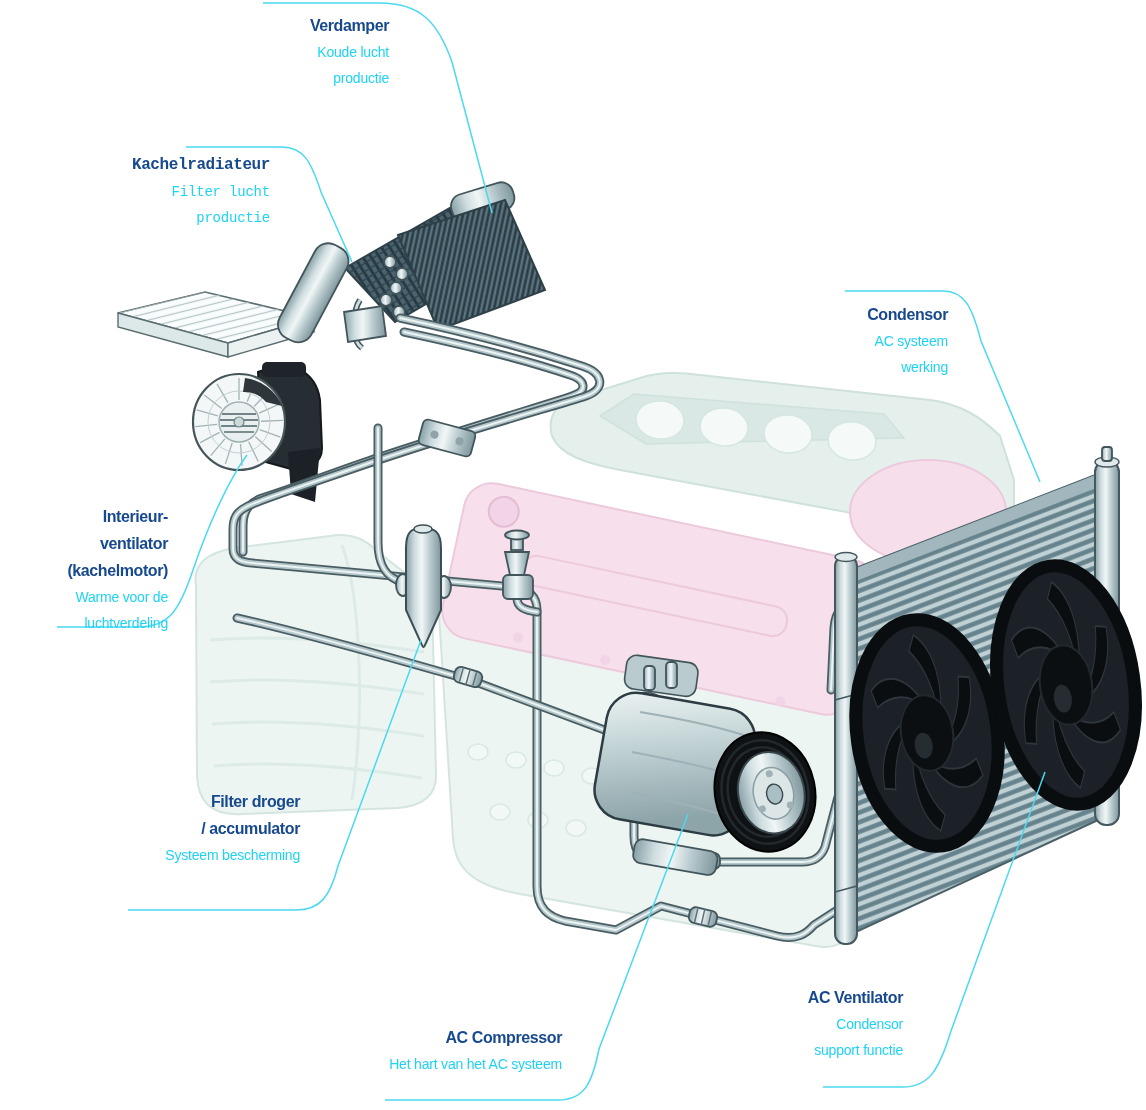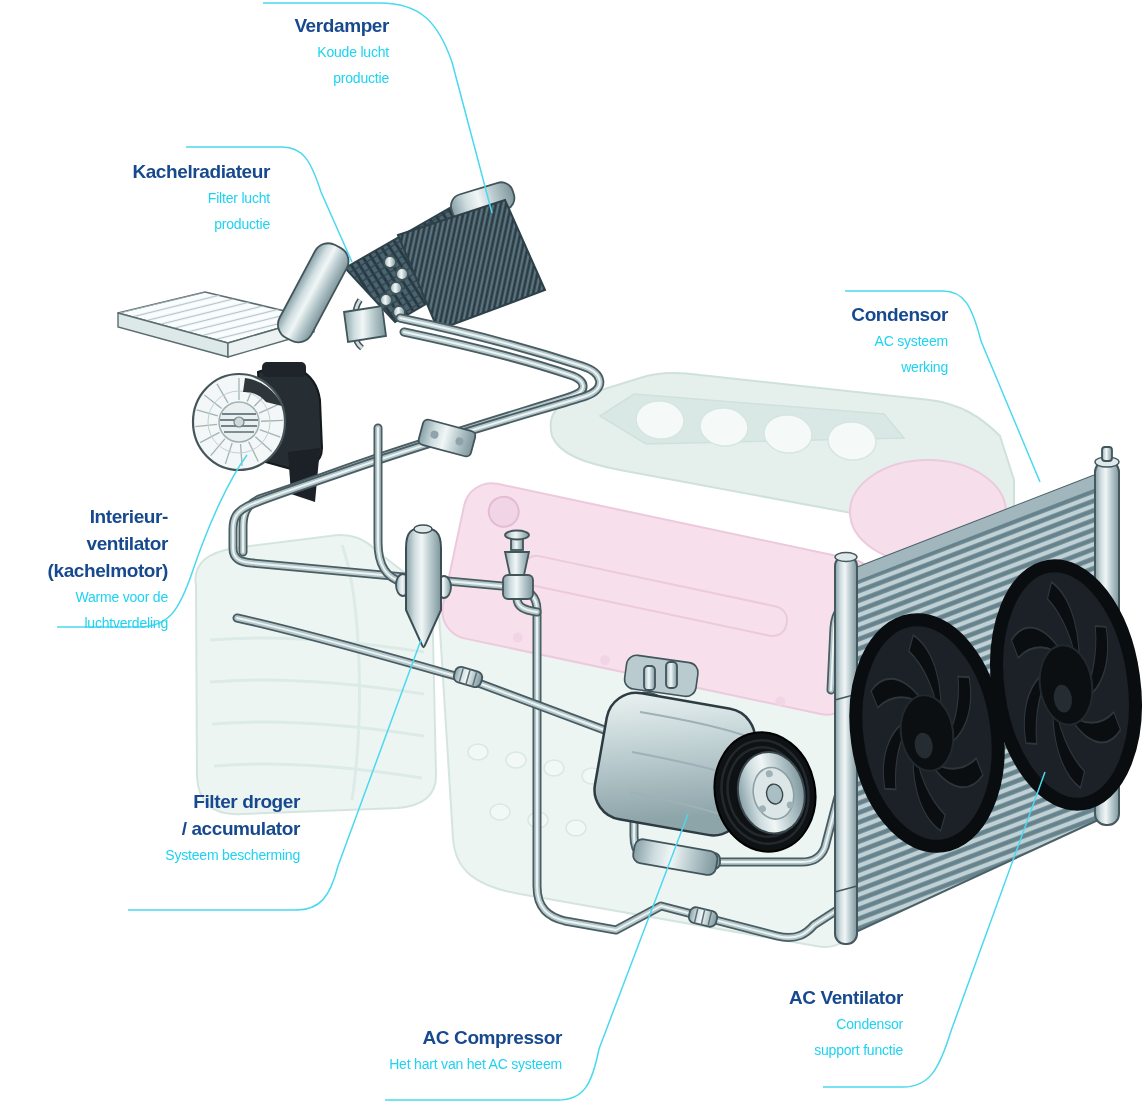--- a/index.html
+++ b/index.html
@@ -1,20 +1,20 @@
 <!DOCTYPE html>
 <html><head>
 <meta charset="utf-8">
 <style>
   html,body{margin:0;padding:0;background:#ffffff;}
   #stage{position:relative;width:1146px;height:1110px;background:#ffffff;overflow:hidden;
          font-family:"Liberation Sans",sans-serif;}
   #art{position:absolute;left:0;top:0;}
   .label{position:absolute;text-align:right;white-space:nowrap;}
-  .label .h{font-weight:bold;font-size:19px;line-height:27px;color:var(--blue,#17498f);letter-spacing:-0.4px;}
+  .label .h{font-weight:bold;font-size:16px;line-height:27px;color:var(--blue,#17498f);letter-spacing:-0.4px;}
   .label .s{font-weight:normal;font-size:14px;line-height:26px;color:var(--cyan,#1ed3f2);letter-spacing:-0.2px;}
   
   .po{fill:none;stroke:#4a5d63;stroke-width:9;stroke-linecap:round;stroke-linejoin:round;}
   .pm{fill:none;stroke:#b3c6ca;stroke-width:5.4;stroke-linecap:round;stroke-linejoin:round;}
   .ph{fill:none;stroke:#ecf3f3;stroke-width:1.9;stroke-linecap:round;stroke-linejoin:round;}
   .leader{fill:none;stroke:var(--leader,#4ad9ef);stroke-width:1.5;}
   .ghost{fill:#edf5f2;stroke:#d4e5e0;stroke-width:2;}
   .ghostline{fill:none;stroke:#dcebe7;stroke-width:3;}
   .metal{fill:url(#mv);stroke:#42555b;stroke-width:1.8;}
 </style>
@@ -299,21 +299,21 @@
     <path class="leader" d="M823,1087 H903 C929,1087 939,1070 951,1031 L1045,772"></path>
   </g>
 </svg>
 
   <div class="label" style="right:757px; top:12px;">
     <div class="h">Verdamper</div>
     <div class="s">Koude lucht</div>
     <div class="s">productie</div>
   </div>
 
-  <div class="label" style="right:876px; top:158px;">
+  <div class="label" style="right:876px; top:152px;font-family:Liberation Mono, monospace;">
     <div class="h">Kachelradiateur</div>
     <div class="s">Filter lucht</div>
     <div class="s">productie</div>
   </div>
 
   <div class="label" style="right:198px; top:301px;">
     <div class="h">Condensor</div>
     <div class="s">AC systeem</div>
     <div class="s">werking</div>
   </div>

